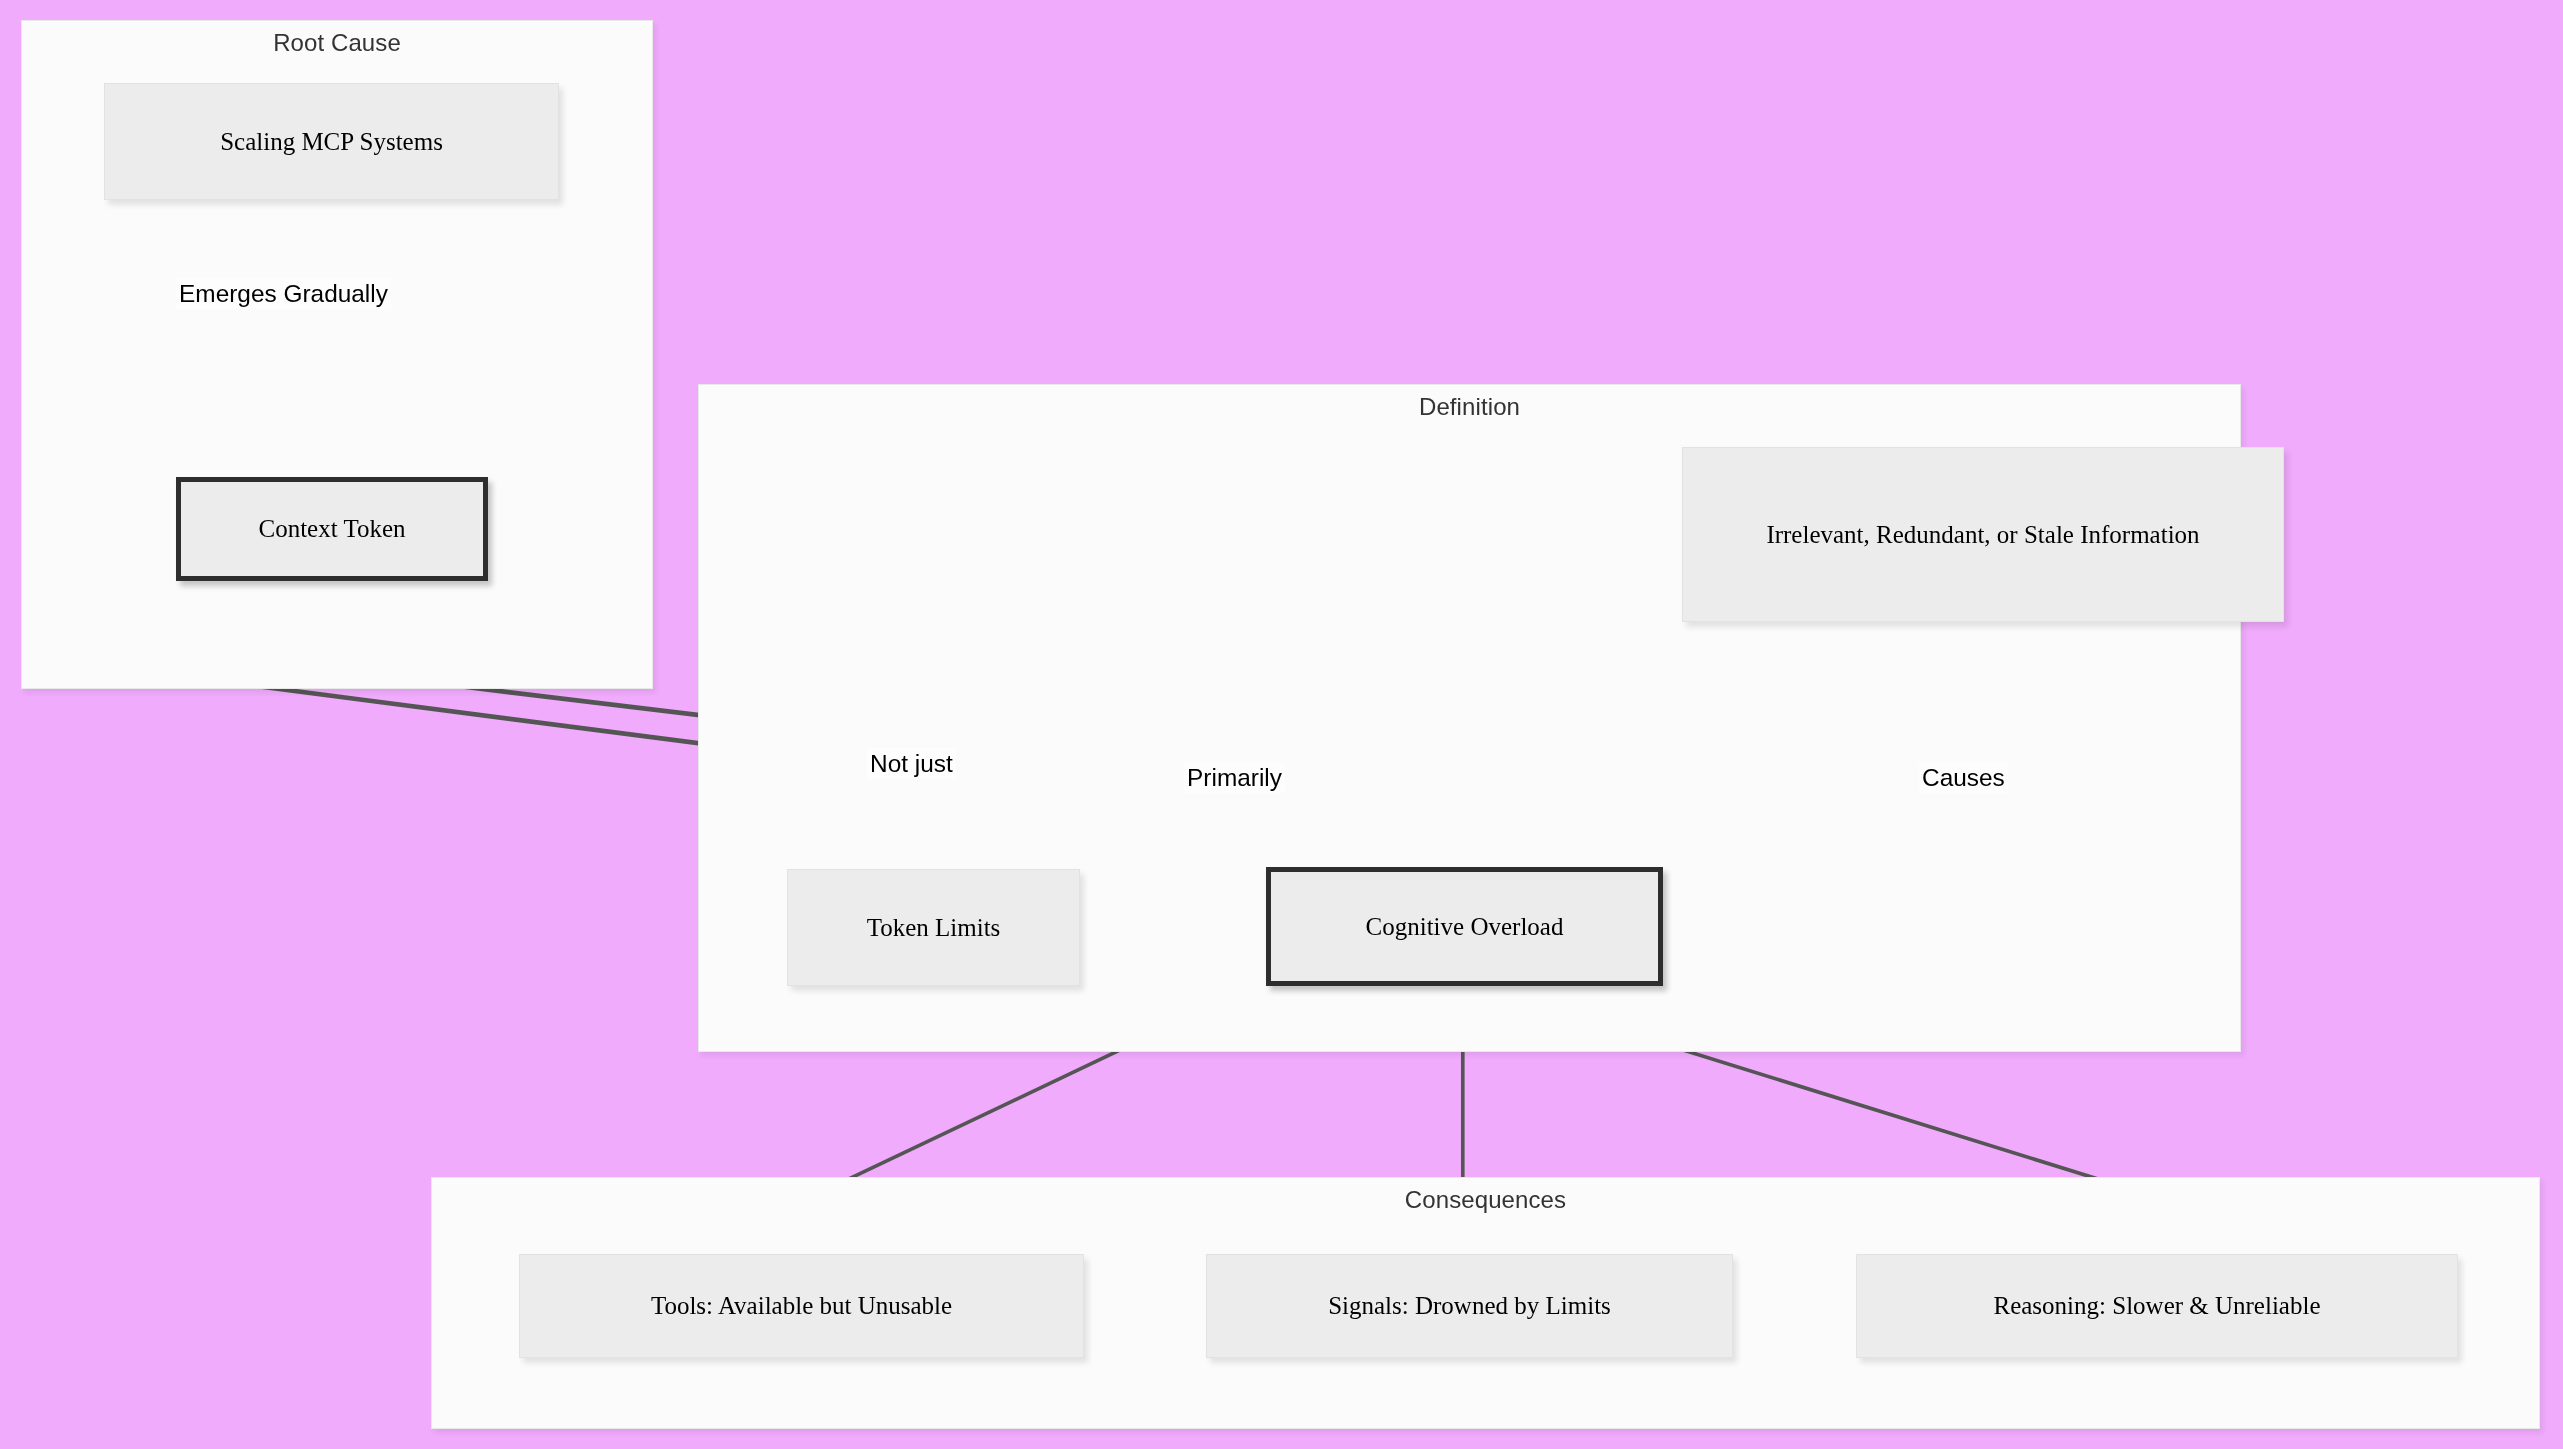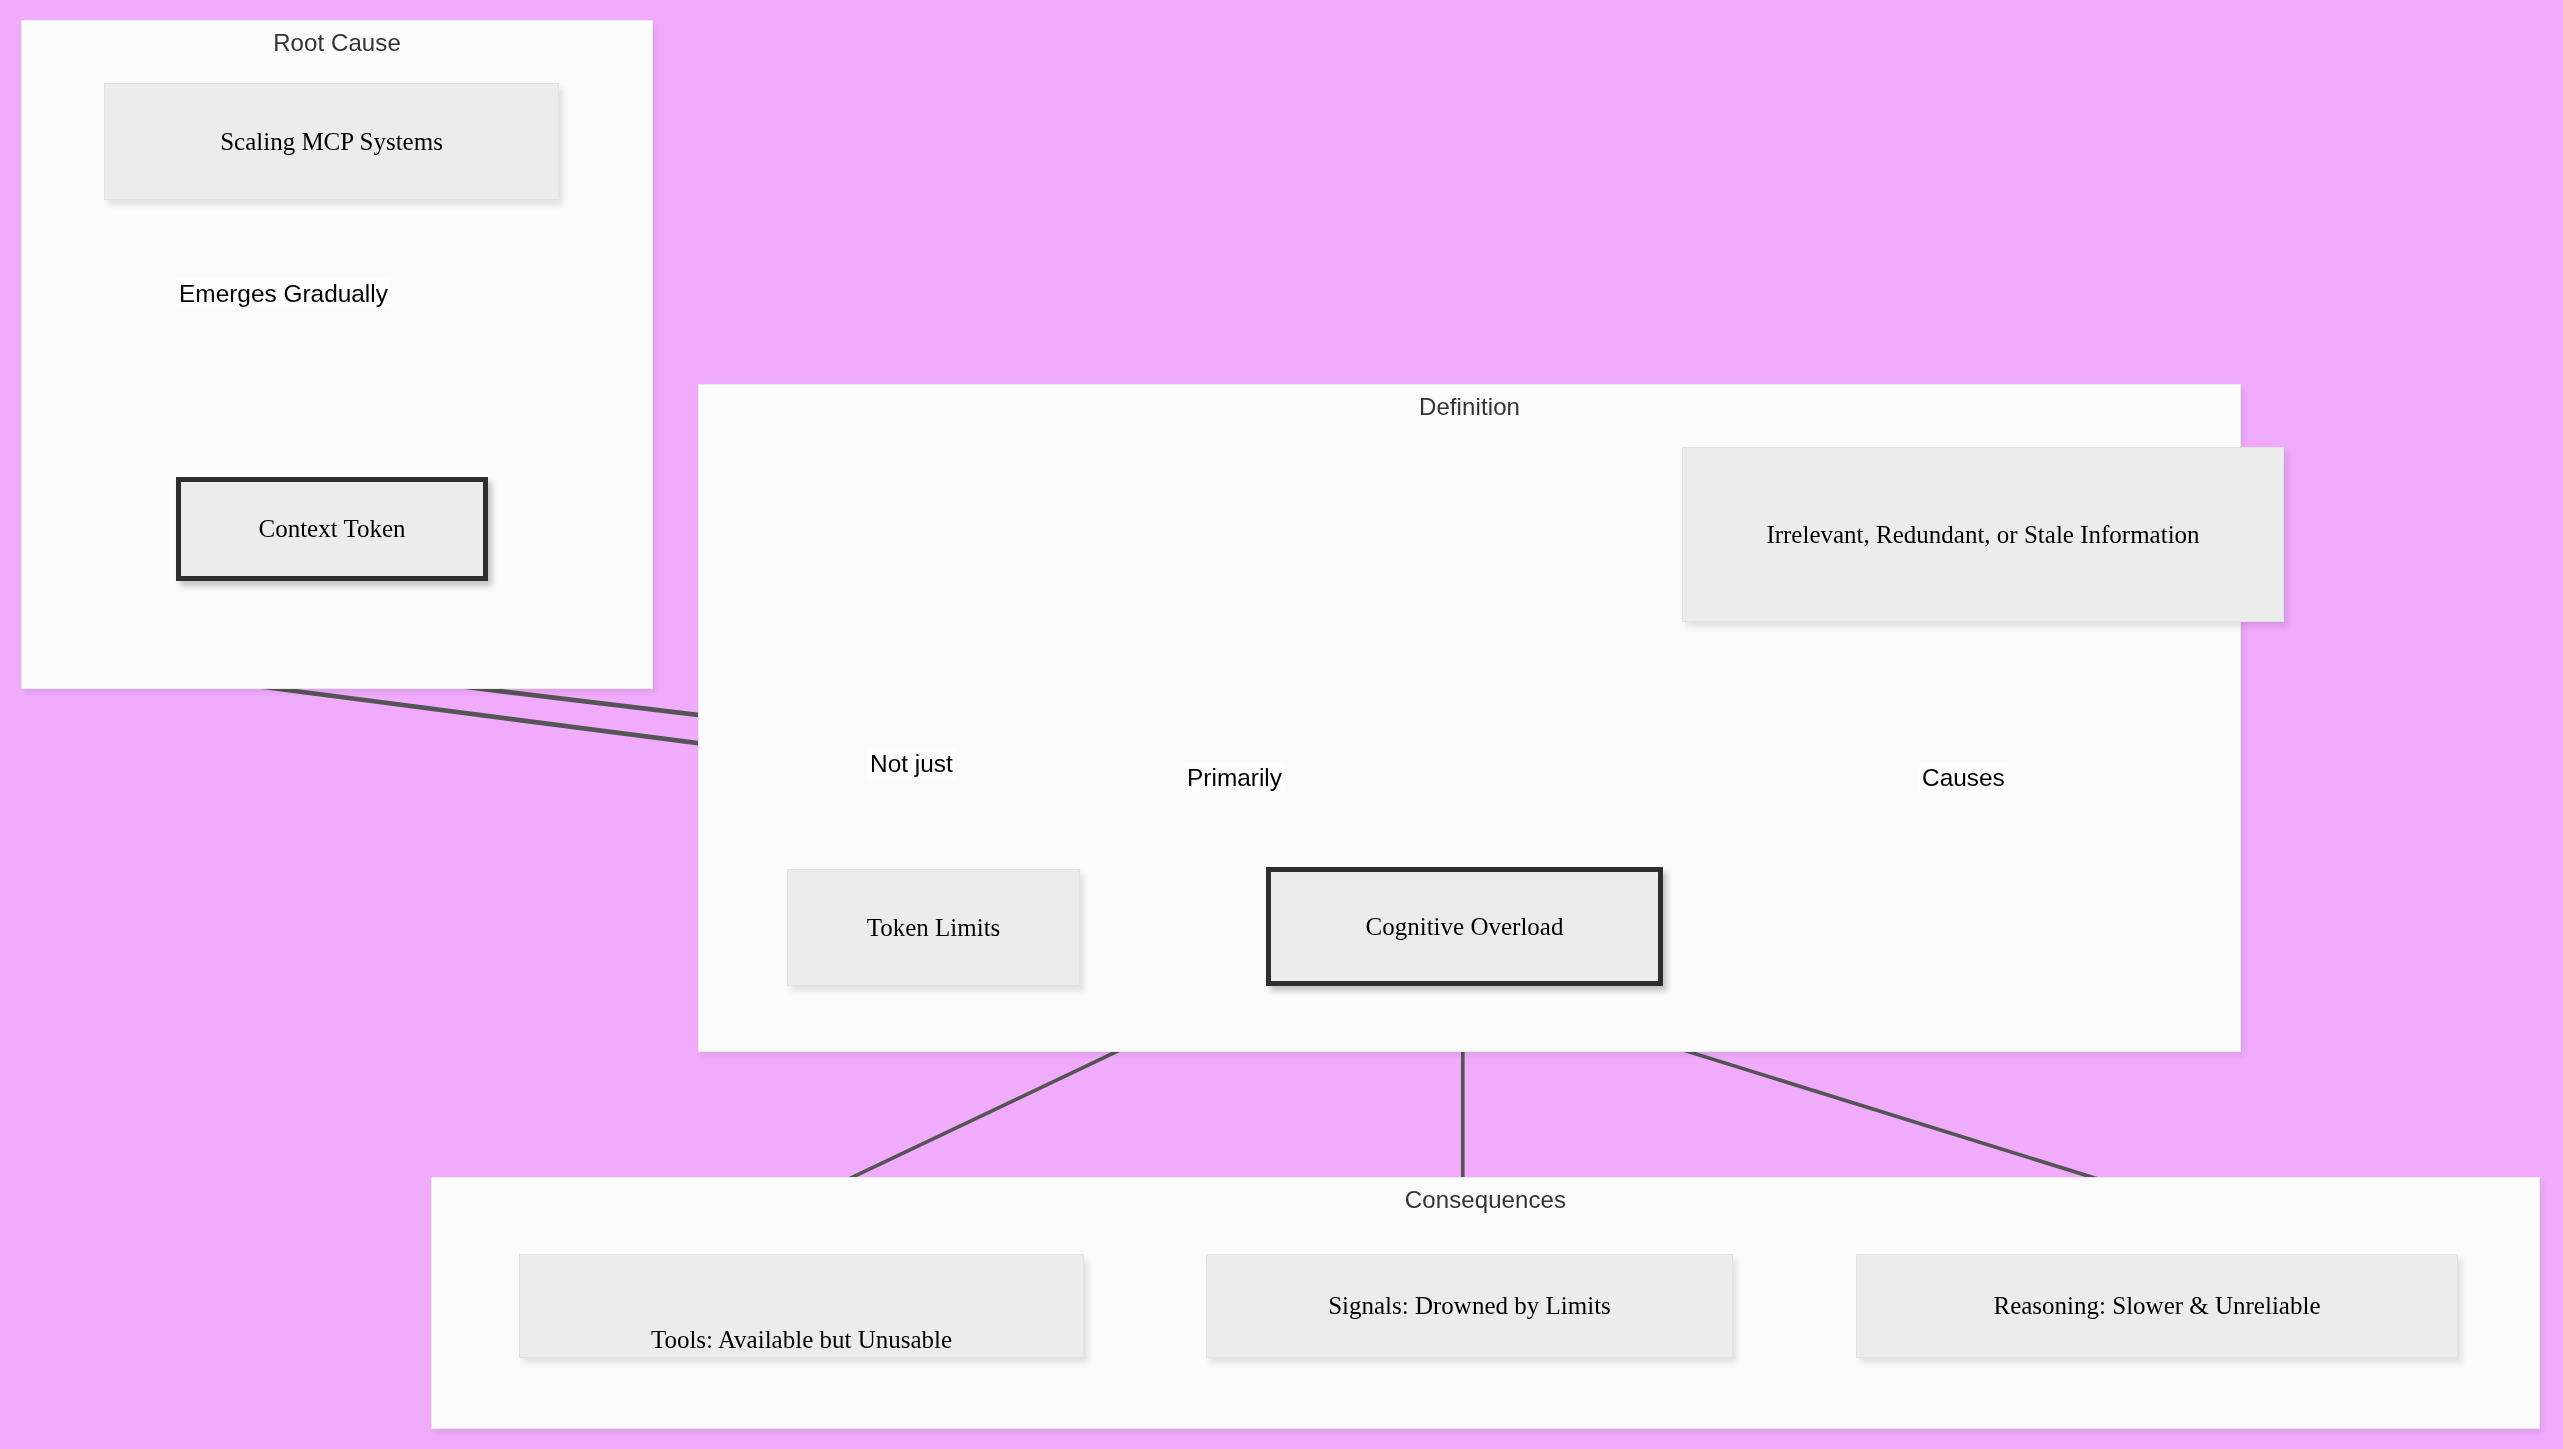--- a/index.html
+++ b/index.html
@@ -136,21 +136,21 @@
   </div>
 
   <div class="node" style="left:787px; top:869px; width:293px; height:117px;">
     <span>Token Limits</span>
   </div>
 
   <div class="node highlight" style="left:1266px; top:867px; width:397px; height:119px;">
     <span>Cognitive Overload</span>
   </div>
 
-  <div class="node" style="left:519px; top:1254px; width:565px; height:104px;align-items:flex-end;">
+  <div class="node" style="left:519px; top:1254px; width:565px; height:104px;">
     <span>Tools: Available but Unusable</span>
   </div>
 
   <div class="node" style="left:1206px; top:1254px; width:527px; height:104px;">
     <span>Signals: Drowned by Limits</span>
   </div>
 
   <div class="node" style="left:1856px; top:1254px; width:602px; height:104px;">
     <span>Reasoning: Slower &amp; Unreliable</span>
   </div>

